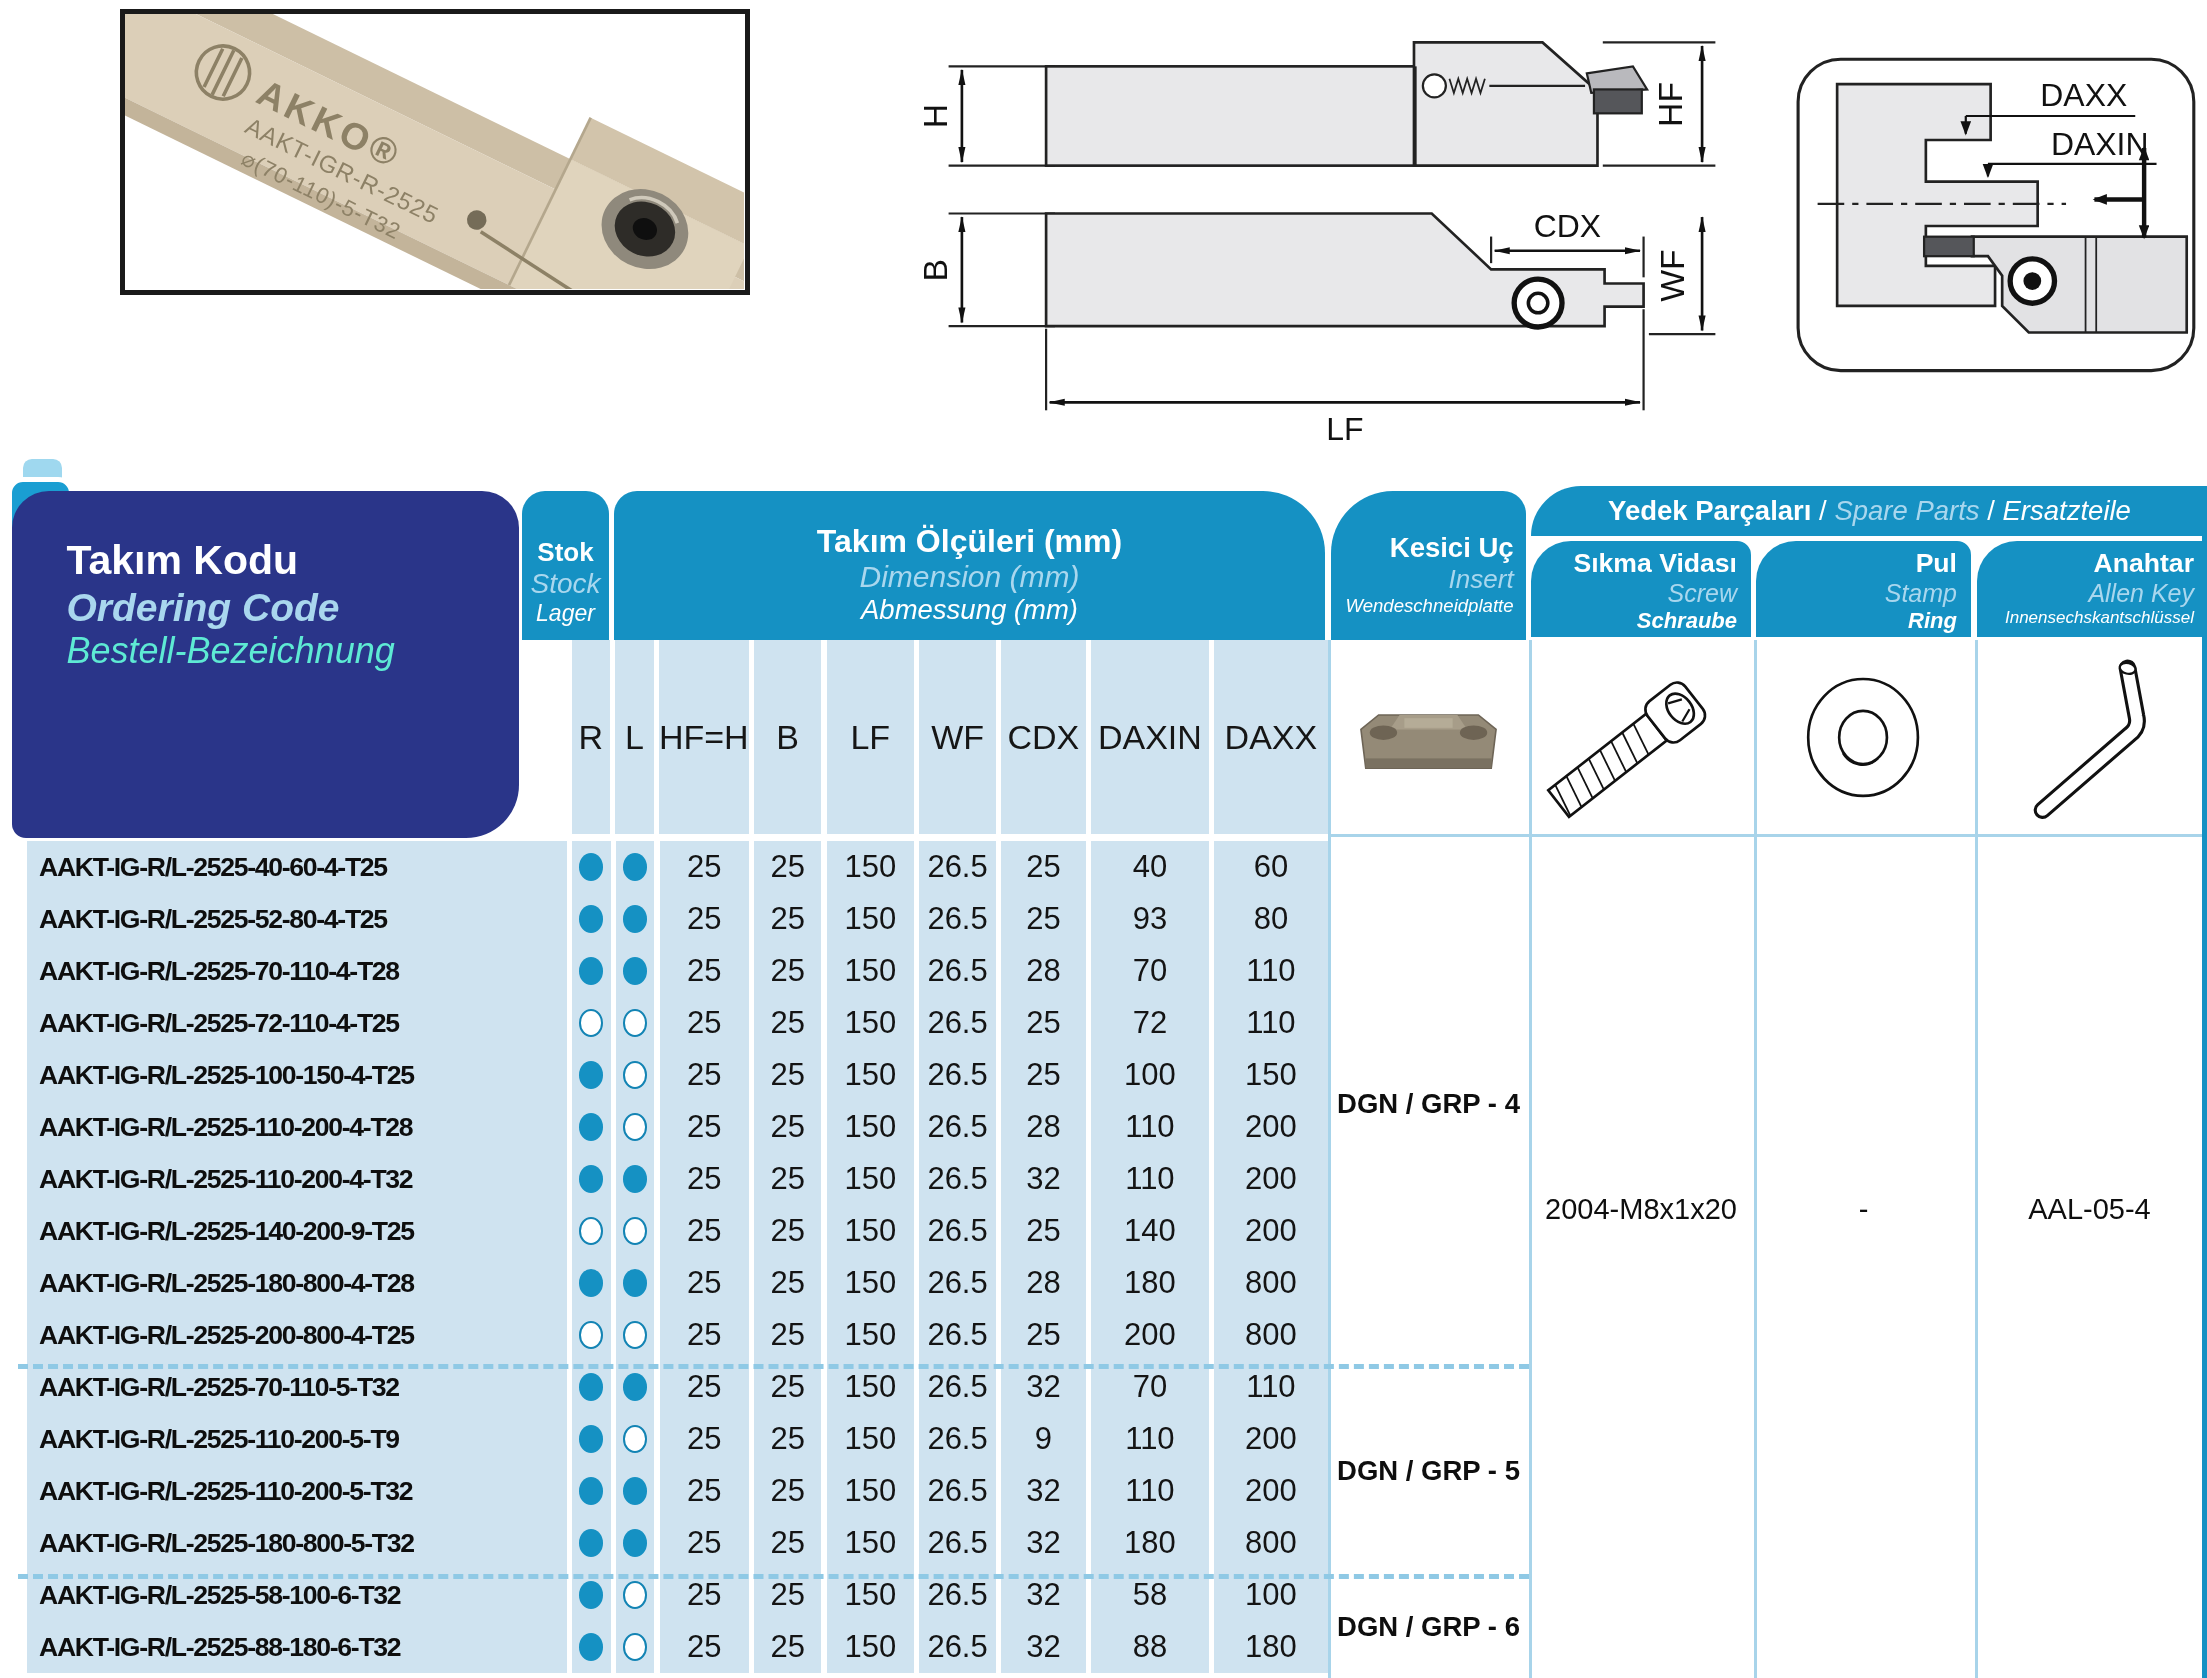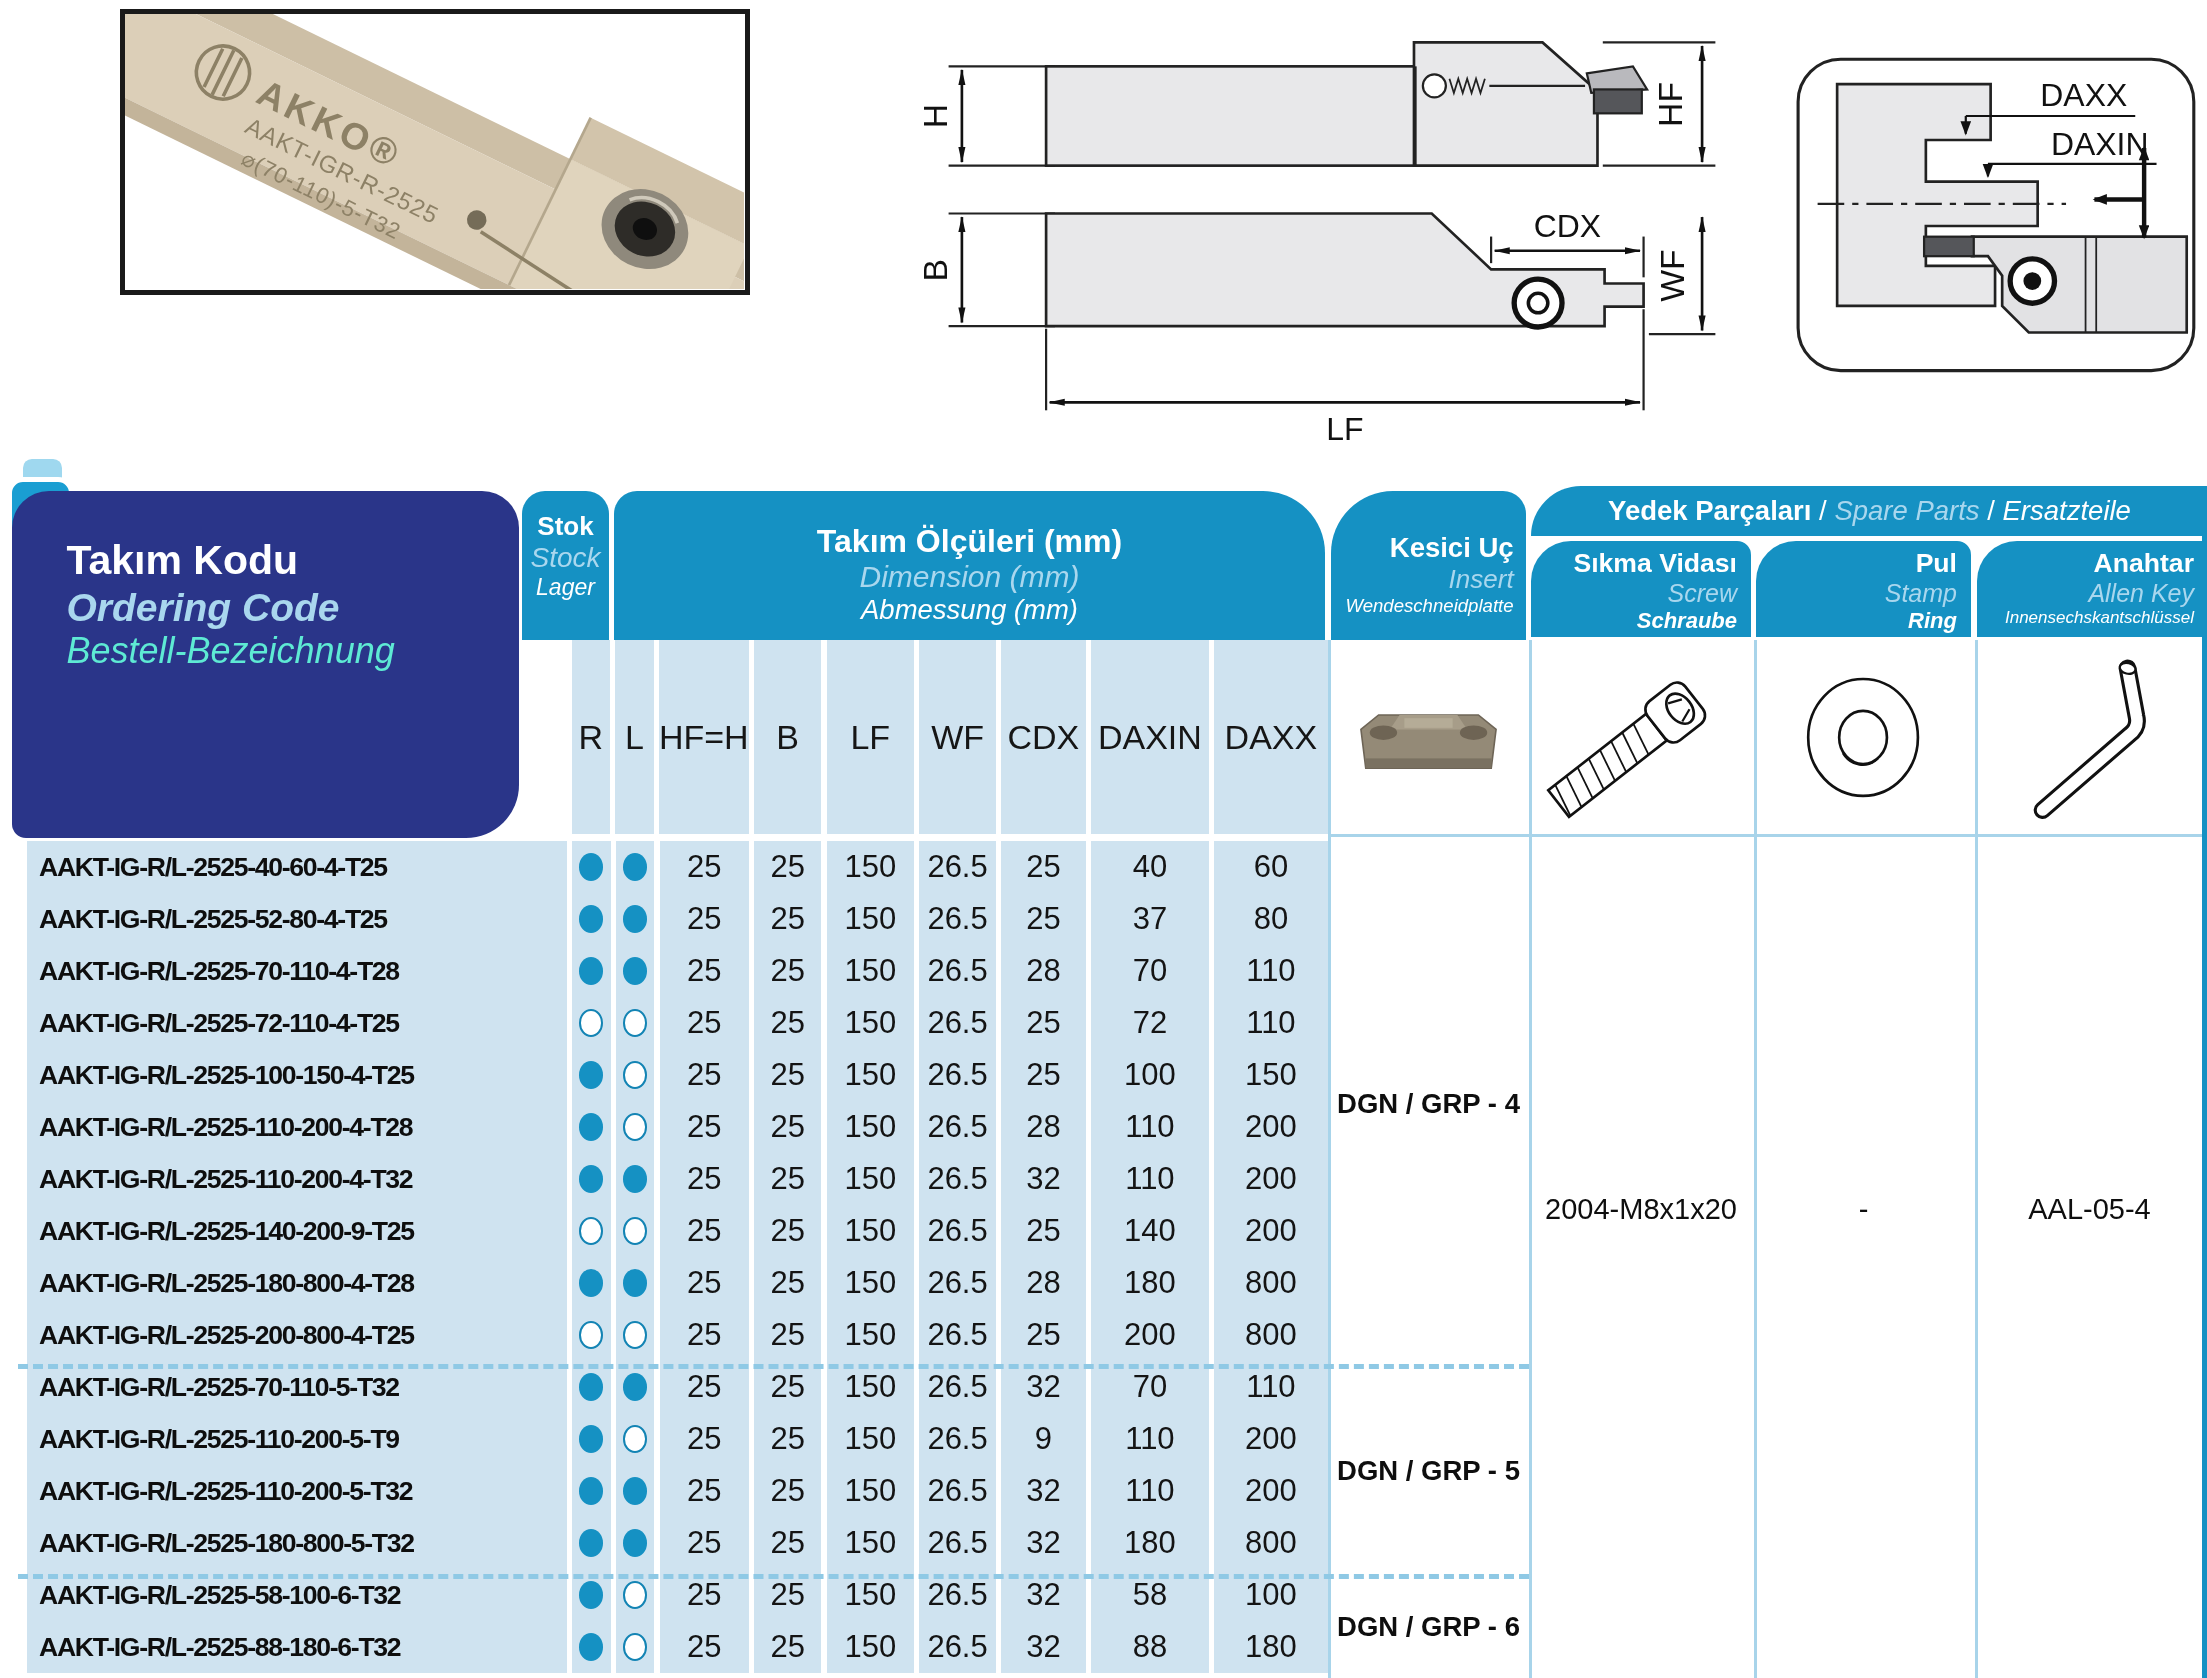--- a/index.html
+++ b/index.html
@@ -14,21 +14,21 @@
   .navy-block{left:11.5px;top:491px;width:507px;height:347px;background:#2a3589;
               border-radius:37px 37px 53px 14px;color:#fff;}
   .navy-inner{position:absolute;left:55px;top:46px;line-height:1.16;}
   .navy-tr{font-size:41px;font-weight:bold;}
   .navy-en{font-size:39px;font-weight:bold;font-style:italic;color:#a9d7ee;}
   .navy-de{font-size:36px;font-style:italic;color:#5eead4;}
   .ornament-tab{left:23px;top:459px;width:39px;height:50px;background:#9fd8ef;border-radius:8.9px;}
   .ornament-sq{left:7px;top:477px;width:67px;height:67px;background:#1a9ed2;
                border:5.3px solid #fff;border-radius:16px;box-sizing:border-box;}
   .stok-block{left:522px;top:491px;width:87px;height:149px;border-radius:23px 23px 0 0;
-              text-align:center;color:#fff;padding-top:20px;box-sizing:border-box;}
+              text-align:center;color:#fff;padding-top:46px;box-sizing:border-box;}
   .stok-block .l1{font-size:26px;font-weight:bold;}
   .stok-block .l2{font-size:28px;font-style:italic;color:#a9d7ee;}
   .stok-block .l3{font-size:23px;font-style:italic;}
   .dim-block{left:614px;top:491px;width:711px;height:149px;border-radius:23px 62px 0 0;
              text-align:center;color:#fff;padding-top:32px;box-sizing:border-box;}
   .dim-block .l1{font-size:32px;font-weight:bold;}
   .dim-block .l2{font-size:30px;font-style:italic;color:#a9d7ee;}
   .dim-block .l3{font-size:27.5px;font-style:italic;}
   .insert-block{left:1331px;top:491px;width:195px;height:149px;border-radius:62px 23px 0 0;
                 color:#fff;text-align:right;padding:41px 12.4px 0 0;box-sizing:border-box;}
@@ -336,21 +336,21 @@
         <span class="dot filled"></span>
       </div>
     <div class="cell c-l ldot">
         <span class="dot filled"></span>
       </div>
     <div class="cell c-hf num hf">25</div>
     <div class="cell c-b num b">25</div>
     <div class="cell c-lf num lf">150</div>
     <div class="cell c-wf num wf">26.5</div>
     <div class="cell c-cdx num cdx">25</div>
-    <div class="cell c-daxin num daxin">37</div>
+    <div class="cell c-daxin num daxin">93</div>
     <div class="cell c-daxx num daxx">80</div>
   </div>
 
   <div class="row">
     <div class="cell c-code code">AAKT-IG-R/L-2525-70-110-4-T28</div>
     <div class="cell c-r rdot">
         <span class="dot filled"></span>
       </div>
     <div class="cell c-l ldot">
         <span class="dot filled"></span>

